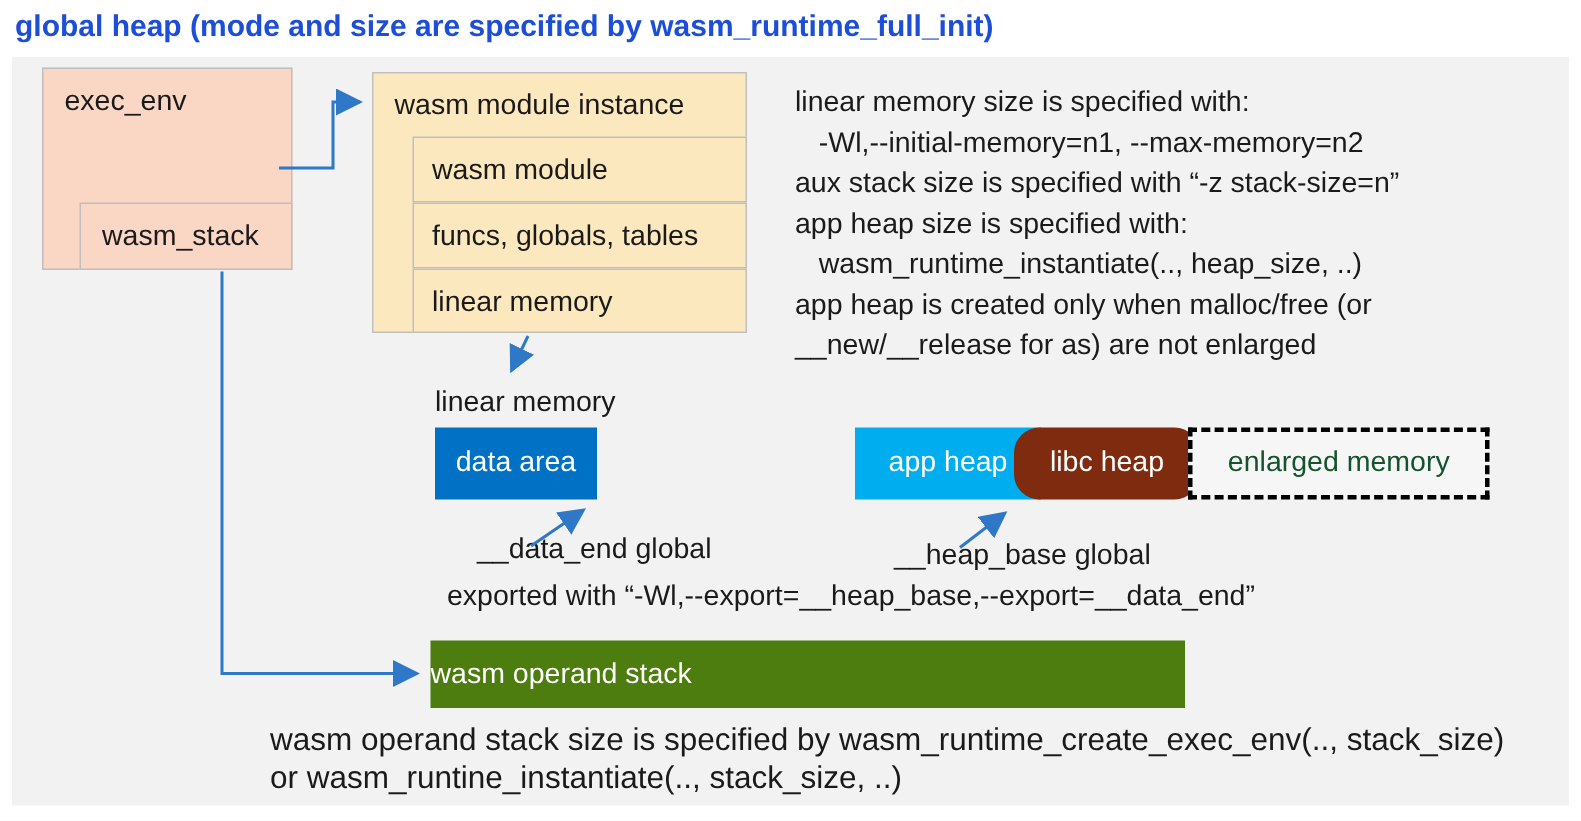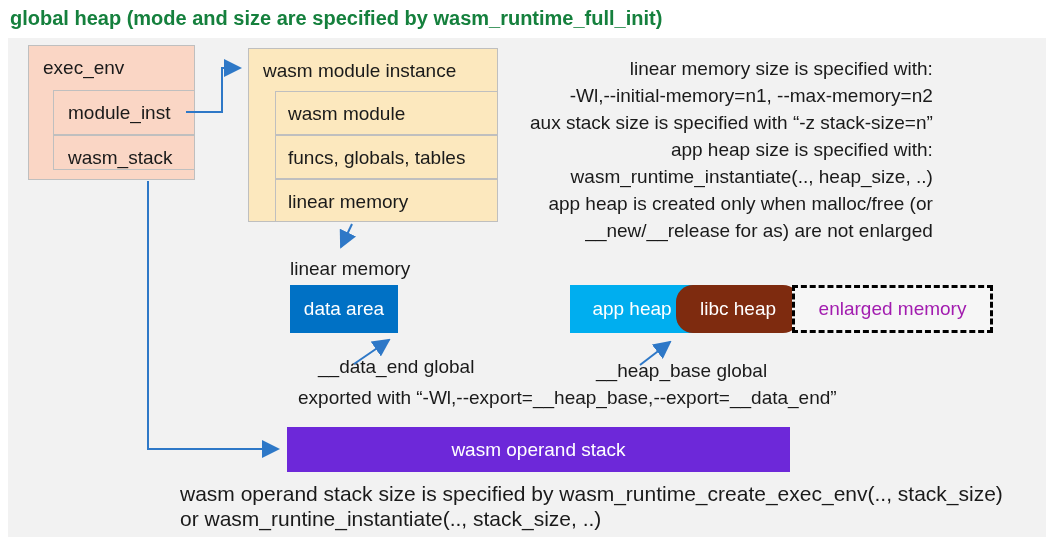--- a/index.html
+++ b/index.html
@@ -1,73 +1,72 @@
 <!DOCTYPE html>
 <html><head>
 <meta charset="utf-8">
 <style>
   html,body{margin:0;padding:0;background:#fff;}
   body{font-family:"Liberation Sans", sans-serif;color:#1a1a1a;}
   .canvas{position:relative;width:1054px;height:547px;background:#ffffff;overflow:hidden;}
   .panel{position:absolute;left:8px;top:38px;width:1038px;height:499px;background:#F2F2F2;}
-  .title{position:absolute;left:10px;top:7px;font-size:20px;font-weight:600;color:#15803d;}
+  .title{position:absolute;left:10px;top:7px;font-size:20px;font-weight:600;color:#1d4ed8;}
 
   
   .box{position:absolute;border:1px solid #BFBFBF;box-sizing:border-box;font-size:19px;}
   .exec{background:#FAD6C5;}
   .inst{background:#FCE8BE;}
   .box-title{line-height:44px;padding-left:14px;white-space:nowrap;}
   .row{position:absolute;border:1px solid #BFBFBF;box-sizing:border-box;
        font-size:19px;white-space:nowrap;}
   .row.exec{line-height:44px;padding-left:14px;}
   .row.inst{line-height:43px;padding-left:12px;}
 
   
   .notes-right{position:absolute;left:530px;top:55px;font-size:19px;line-height:27px;}
-  .notes-right div{white-space:pre;text-align:right;}
+  .notes-right div{white-space:pre;}
 
   
   .lm-label{position:absolute;left:290px;top:258px;font-size:19px;}
   .seg{position:absolute;top:285px;height:48px;box-sizing:border-box;
        display:flex;align-items:center;justify-content:center;
        font-size:19px;color:#fff;white-space:nowrap;}
   .seg-data{left:290px;width:108px;background:#0071C5;}
   .seg-aux{left:398px;width:172px;background:#6A6E00;}
   .seg-app{left:570px;width:124px;background:#00AEEF;}
   .seg-libc{left:676px;width:124px;background:#7E2B0F;border-radius:17px;}
-  .seg-enl{left:792px;width:201px;background:#F6F6F6;border:3px dashed #000;color:#a21caf;}
+  .seg-enl{left:792px;width:201px;background:#F6F6F6;border:3px dashed #000;color:#14532d;}
 
   
   .ann{position:absolute;font-size:19px;white-space:nowrap;}
   .ann-dataend{left:318px;top:356px;}
   .ann-heapbase{left:596px;top:360px;}
   .ann-exported{left:298px;top:387px;}
 
   
-  .op-bar{position:absolute;left:287px;top:427px;width:503px;height:45px;background:#6d28d9;
-          display:flex;align-items:center;justify-content:center;color:#fff;font-size:19px;}
+  .op-bar{position:absolute;left:287px;top:427px;width:503px;height:45px;background:#4d7c0f;
+          display:flex;align-items:center;justify-content:flex-start;color:#fff;font-size:19px;}
 
   .notes-bottom{position:absolute;left:180px;top:481px;font-size:21px;line-height:25px;}
   .notes-bottom div{white-space:pre;}
 
   .arrows{position:absolute;left:0;top:0;width:1054px;height:547px;pointer-events:none;}
 </style>
 </head>
 <body>
 
 <div class="canvas">
   <div class="panel"></div>
 
   <div class="title">global heap (mode and size are specified by wasm_runtime_full_init)</div>
 
   <div class="box exec" style="left:28px;top:45px;width:167px;height:135px;">
     <div class="box-title">exec_env</div>
   </div>
-  <div class="row exec" style="left:53px;top:90px;width:142px;height:45px;background:#FAD6C5;">module_inst</div>
-  <div class="row exec" style="left:53px;top:135px;width:142px;height:35px;background:#FAD6C5;">wasm_stack</div>
+  <div class="row exec" style="left:53px;top:135px;width:142px;height:45px;background:#FAD6C5;">wasm_stack</div>
 
   <div class="box inst" style="left:248px;top:48px;width:250px;height:174px;">
     <div class="box-title">wasm module instance</div>
   </div>
   <div class="row inst" style="left:275px;top:91px;width:223px;height:44px;background:#FCE8BE;">wasm module</div>
   <div class="row inst" style="left:275px;top:135px;width:223px;height:44px;background:#FCE8BE;">funcs, globals, tables</div>
   <div class="row inst" style="left:275px;top:179px;width:223px;height:43px;background:#FCE8BE;">linear memory</div>
 
   <div class="notes-right">
     <div>linear memory size is specified with:</div>

